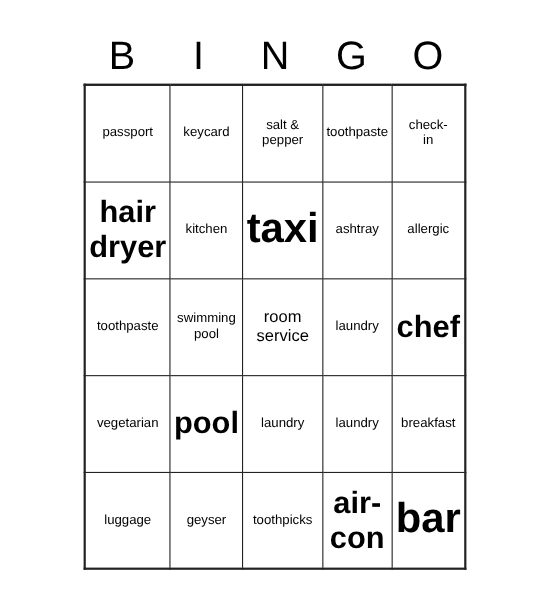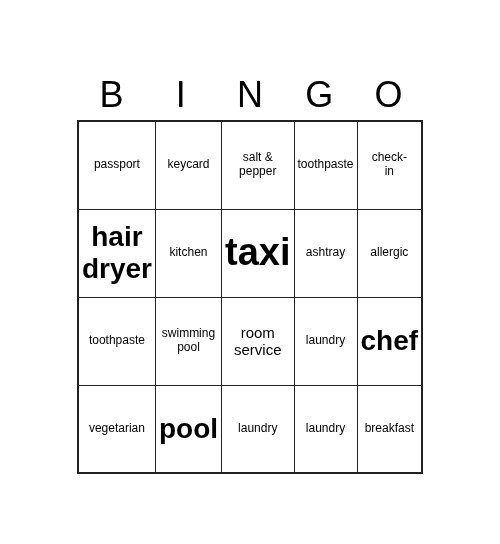--- a/index.html
+++ b/index.html
@@ -146,15 +146,32 @@
           <td>
             <span class="cell-text size-small">laundry</span>
           </td>
           <td>
             <span class="cell-text size-small">laundry</span>
           </td>
           <td>
             <span class="cell-text size-small">breakfast</span>
           </td>
         </tr>
+        <tr>
+          <td>
+            <span class="cell-text size-small">luggage</span>
+          </td>
+          <td>
+            <span class="cell-text size-small">geyser</span>
+          </td>
+          <td>
+            <span class="cell-text size-small">toothpicks</span>
+          </td>
+          <td>
+            <span class="cell-text size-large">air-<br>con</span>
+          </td>
+          <td>
+            <span class="cell-text size-xlarge">bar</span>
+          </td>
+        </tr>
       </tbody>
   </table>
 </div>
 
 </body></html>

